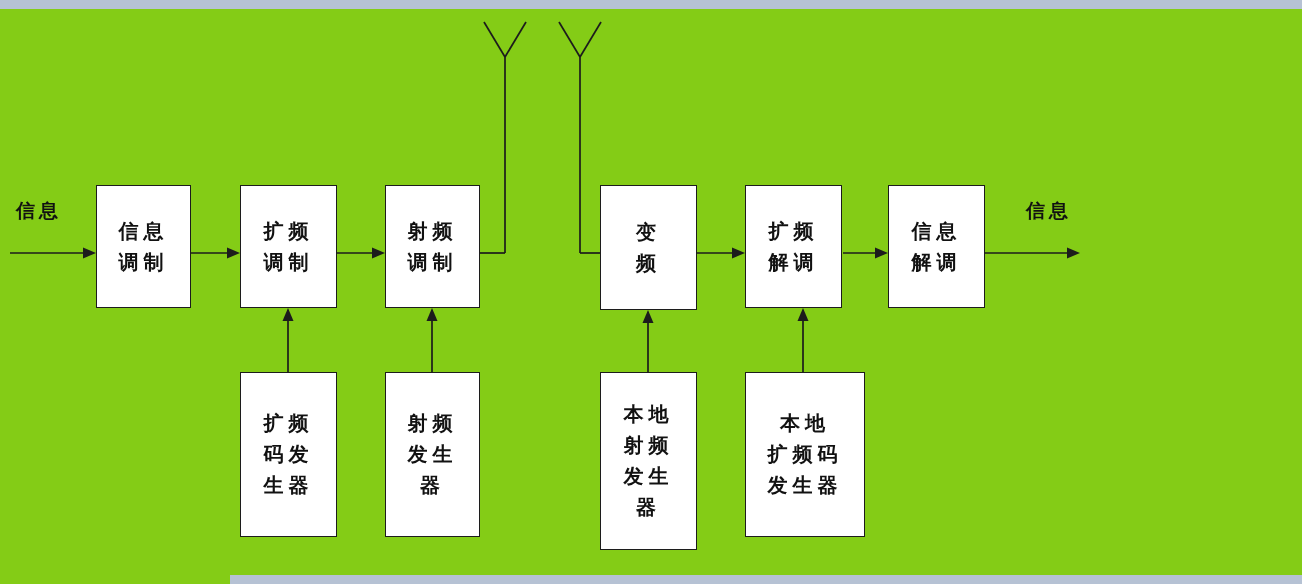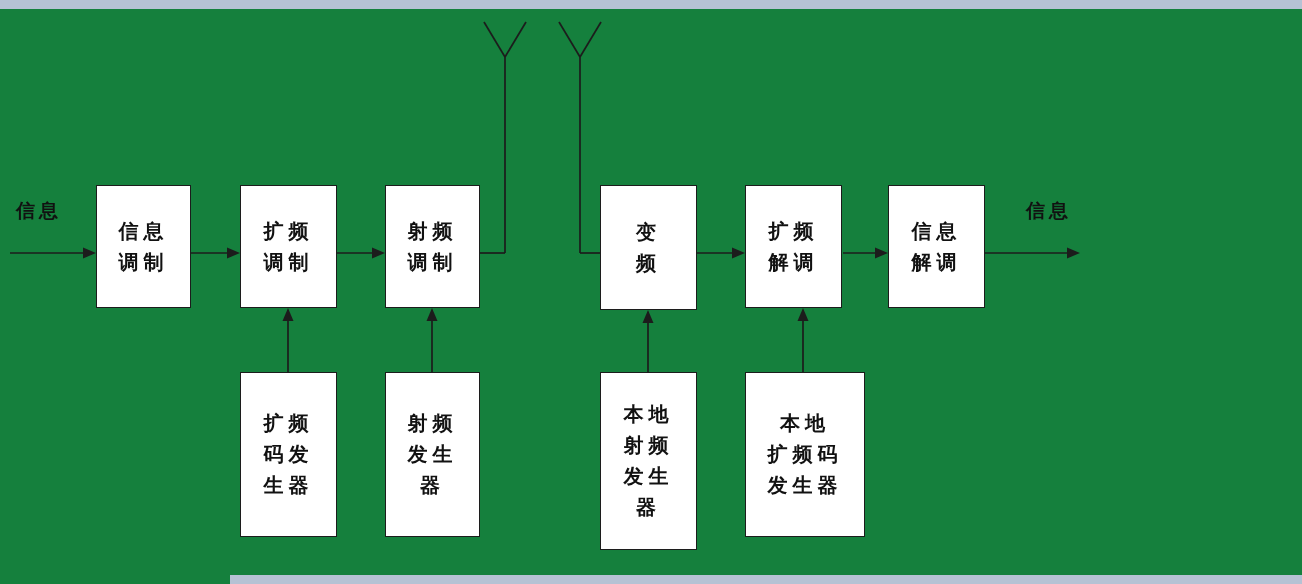--- a/index.html
+++ b/index.html
@@ -5,21 +5,21 @@
   html, body {
     margin: 0;
     padding: 0;
     background: #ffffff;
     font-family: "Liberation Sans", sans-serif;
   }
   #stage {
     position: relative;
     width: 1302px;
     height: 584px;
-    background: #15803d;
+    background: #84cc16;
     overflow: hidden;
   }
   .edge-strip {
     position: absolute;
     height: 9px;
     background: #b6c2d4;
   }
   .edge-strip.top { left: 0; top: 0; width: 1302px; }
   .edge-strip.bottom { left: 230px; top: 575px; width: 1072px; }
   .wires {

